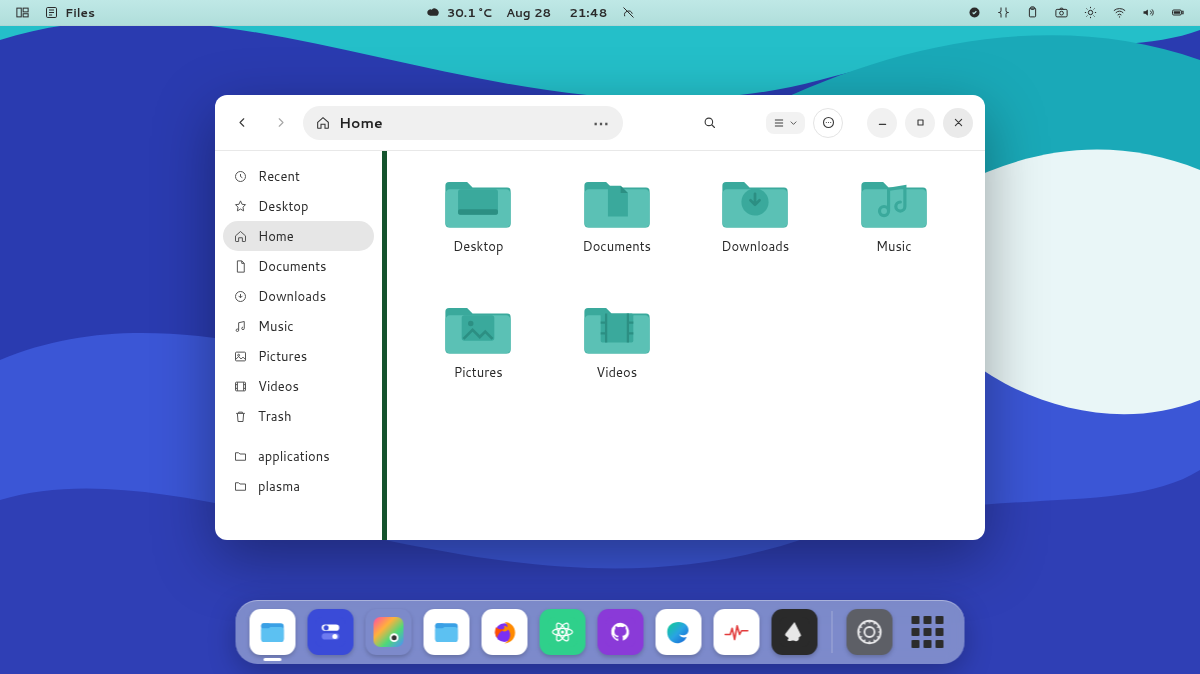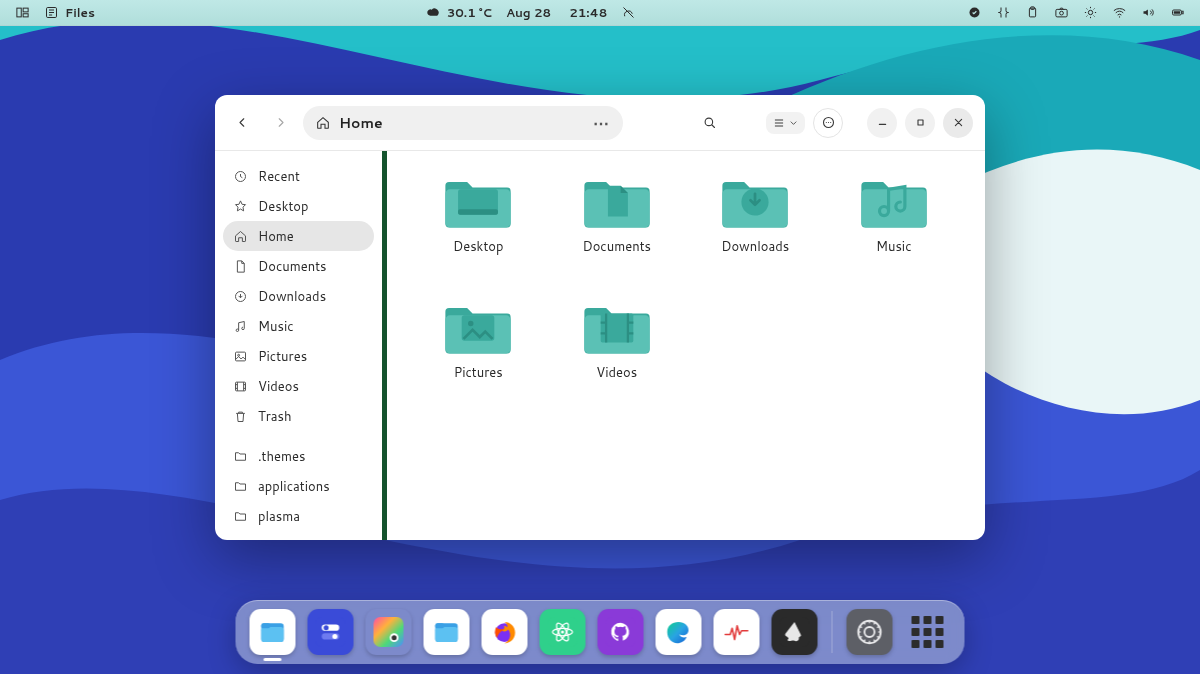--- a/index.html
+++ b/index.html
@@ -292,26 +292,20 @@
           <svg viewBox="0 0 24 24">
             <use href="#i-trash"></use>
           </svg>
     <span>Trash</span>
         </div>
         <div class="side-sep"></div>
         <div class="side-item">
           <svg viewBox="0 0 24 24">
             <use href="#i-dir"></use>
           </svg>
-    <span>.themes</span>
-        </div>
-        <div class="side-item">
-          <svg viewBox="0 0 24 24">
-            <use href="#i-dir"></use>
-          </svg>
     <span>applications</span>
         </div>
         <div class="side-item">
           <svg viewBox="0 0 24 24">
             <use href="#i-dir"></use>
           </svg>
     <span>plasma</span>
         </div>
       </div>
     <div class="grid" id="grid">

